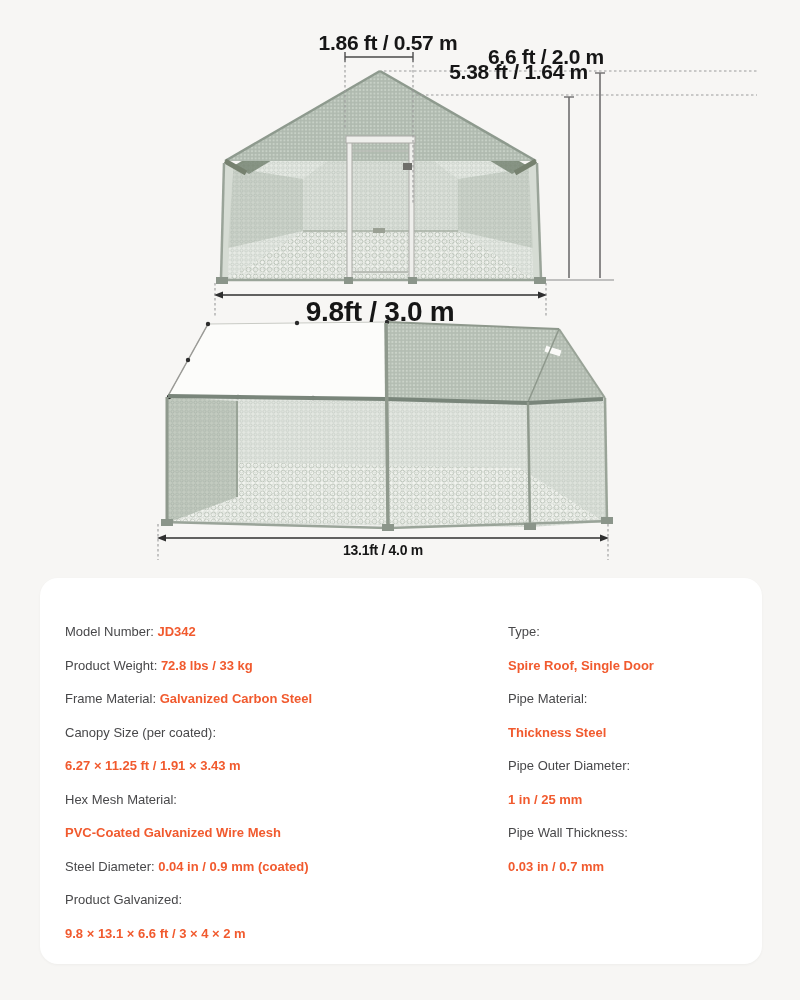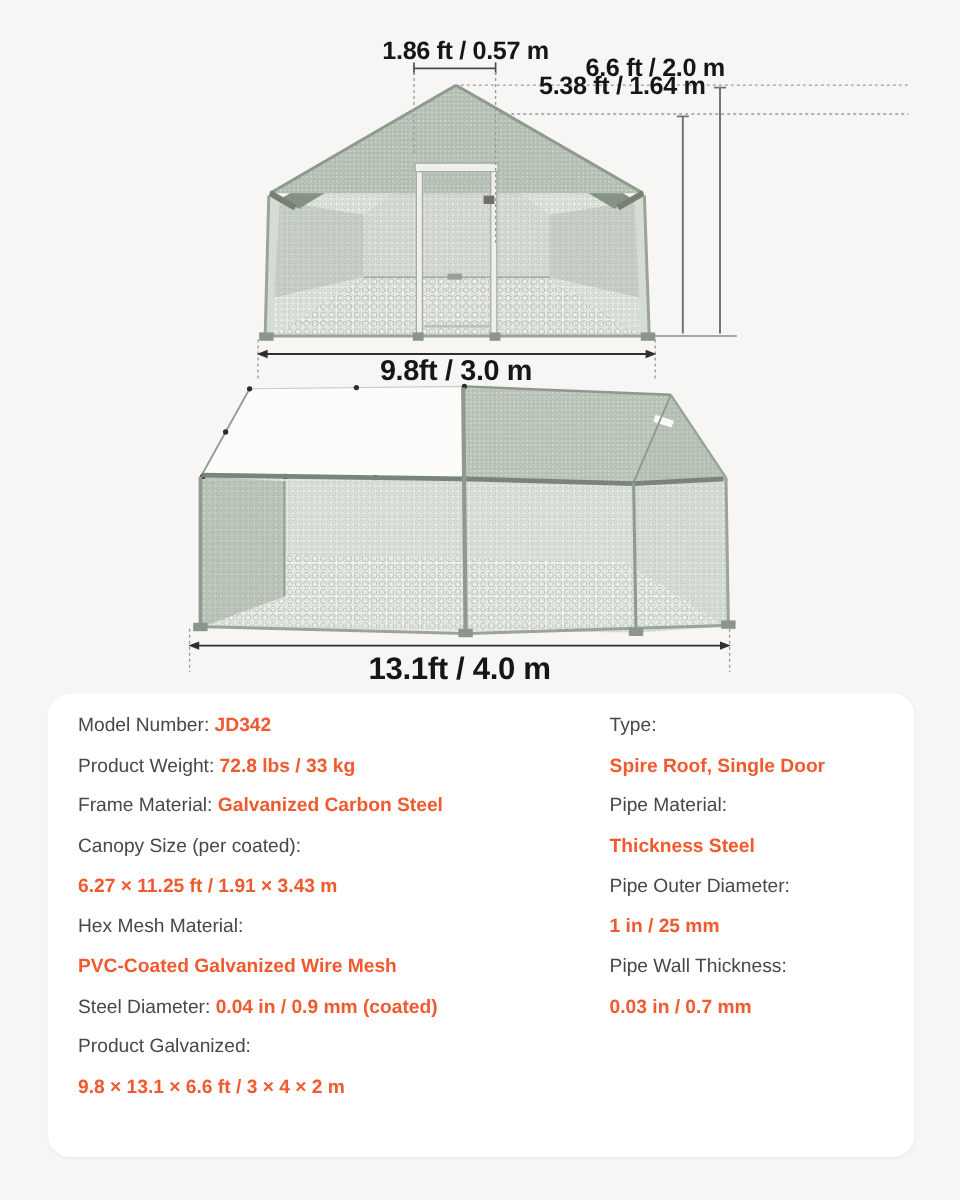--- a/index.html
+++ b/index.html
@@ -11,29 +11,29 @@
   .stage{position:absolute;left:0;top:0;width:800px;height:575px;}
   .dim-label{
     position:absolute;font-weight:700;color:#161616;font-size:21px;
     letter-spacing:-0.3px;white-space:nowrap;line-height:1.1;
   }
   .dim-label.center{text-align:center;}
   .dim-label.right{text-align:right;}
   #dim-door-width{left:288px;top:31px;width:200px;}
   #dim-total-height{left:404px;top:45px;width:200px;}
   #dim-eave-height{left:388px;top:60px;width:200px;}
-  #dim-base-width{left:280px;top:297px;width:200px;font-size:24px;}
-  #dim-length{left:283px;top:543px;width:200px;font-size:26px;}
+  #dim-base-width{left:280px;top:297px;width:200px;font-size:28px;}
+  #dim-length{left:283px;top:543px;width:200px;font-size:14px;}
 
   .card{
     position:absolute;left:40px;top:578px;width:722px;height:386px;
     background:#ffffff;border-radius:18px;
     box-shadow:0 1px 3px rgba(0,0,0,0.04);
   }
-  .col{position:absolute;top:10px;font-size:16px;line-height:33.5px;color:#48484a;}
+  .col{position:absolute;top:37px;font-size:13px;line-height:33.5px;color:#48484a;}
   .col.left{left:25px;width:435px;}
   .col.right{left:468px;width:245px;}
   .row{white-space:nowrap;}
   .val{font-weight:700;color:#f15a2e;}
 </style>
 </head>
 <body>
 
 <svg class="stage" viewBox="0 0 800 575" width="800" height="575">
   <defs>

